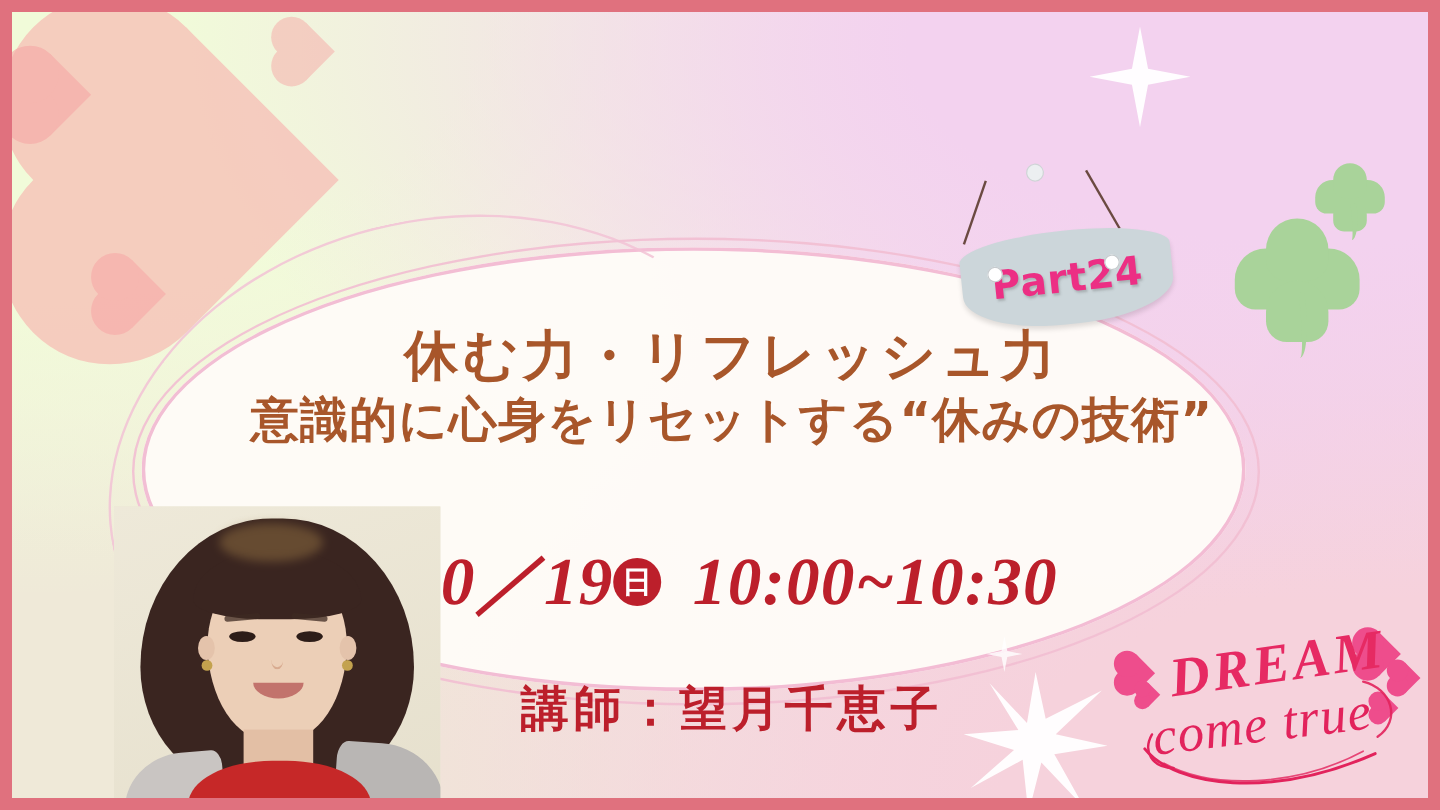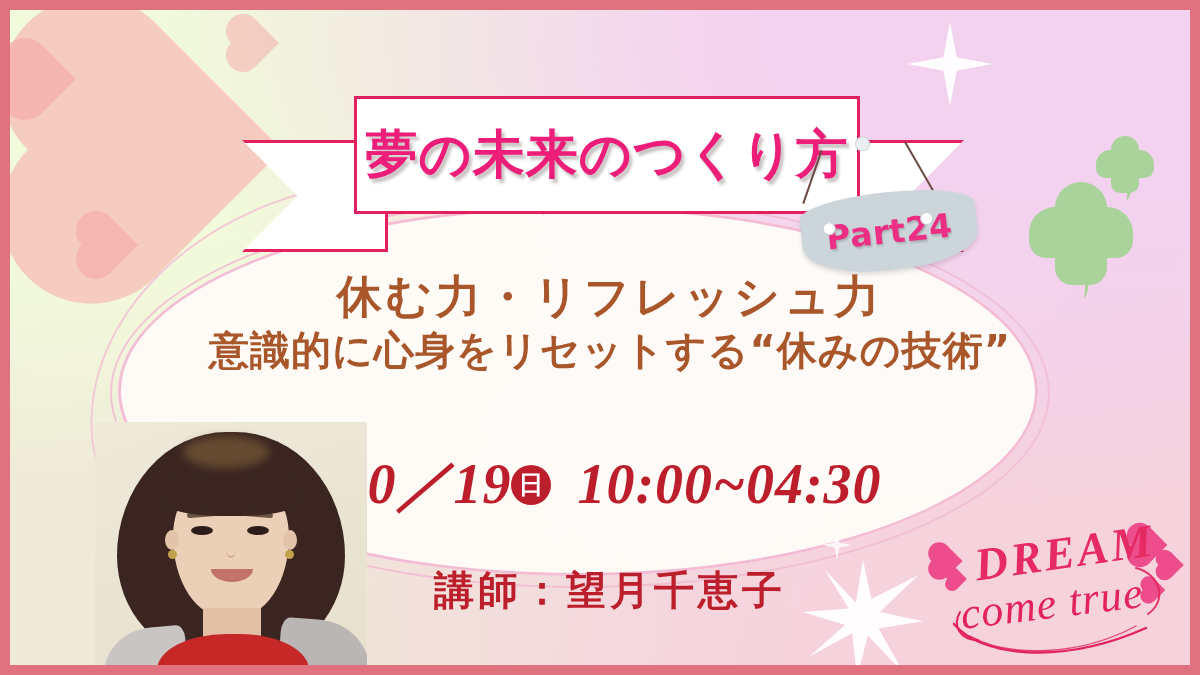--- a/index.html
+++ b/index.html
@@ -269,46 +269,39 @@
       <div class="leaf" style="left:50%;top:22%;"></div>
       <div class="leaf" style="left:27%;top:0%;"></div>
       <div class="leaf" style="left:27%;top:46%;"></div>
       <div class="stem"></div>
     </div>
 
     <div class="spark4" id="spark1"></div>
     <div class="spark4" id="spark2"></div>
     <div class="spark4" id="spark3"></div>
 
-    <div id="ribbonWrap">
-      <div id="ribbonLeftTail"></div>
-      <div id="ribbonRightTail"></div>
-      <div id="ribbonMain">
-        <span class="txt">夢の未来のつくり方</span>
-      </div>
-    </div>
 
     <div id="signWrap">
       <div id="signHook"></div>
       <div id="signStringL"></div>
       <div id="signStringR"></div>
       <div id="signBoard">
         <span class="txt">Part24</span>
         <span class="signEye" id="signEyeL"></span>
         <span class="signEye" id="signEyeR"></span>
       </div>
     </div>
 
     <div id="titleBlock">
       <div id="title1">休む力・リフレッシュ力</div>
       <div id="title2">意識的に心身をリセットする“休みの技術”</div>
     </div>
 
     <div id="dateRow">
-      <span>10／19</span><span id="dowBadge">日</span><span class="sep"></span><span>10:00~04:30</span>
+      <span>10／19</span><span id="dowBadge">日</span><span class="sep"></span><span>10:00~10:30</span>
     </div>
 
     <div id="speaker">講師：望月千恵子</div>
 
     <div id="photo">
       <div class="bg"></div>
       <div class="hair"></div>
       <div class="face"></div>
       <div class="bang"></div>
       <div class="hairHL"></div>

